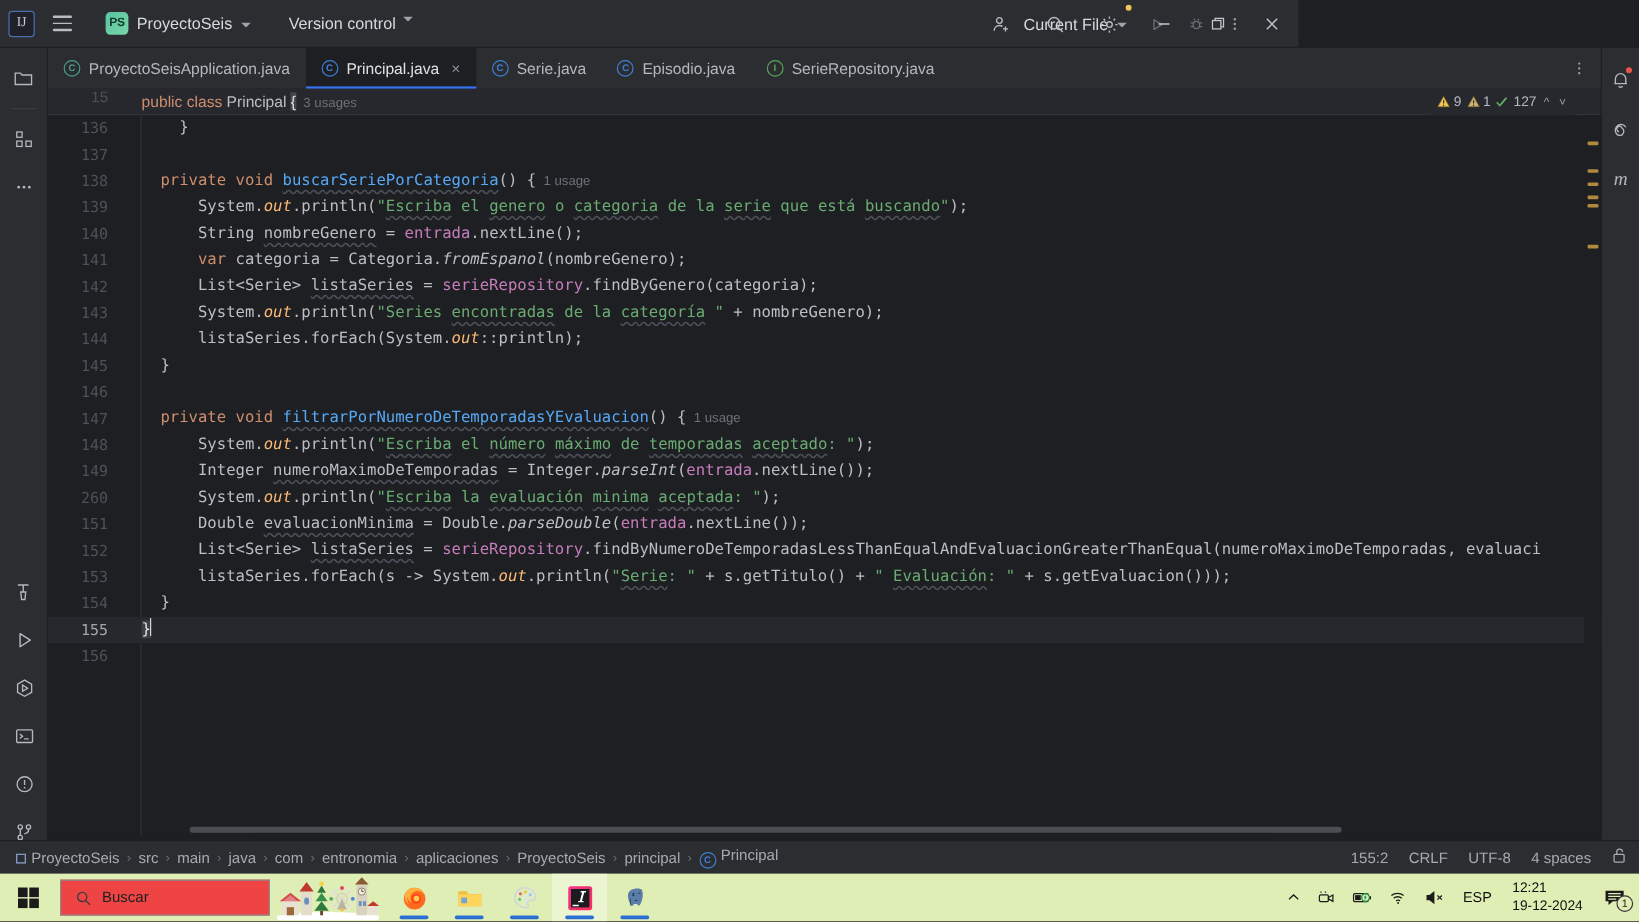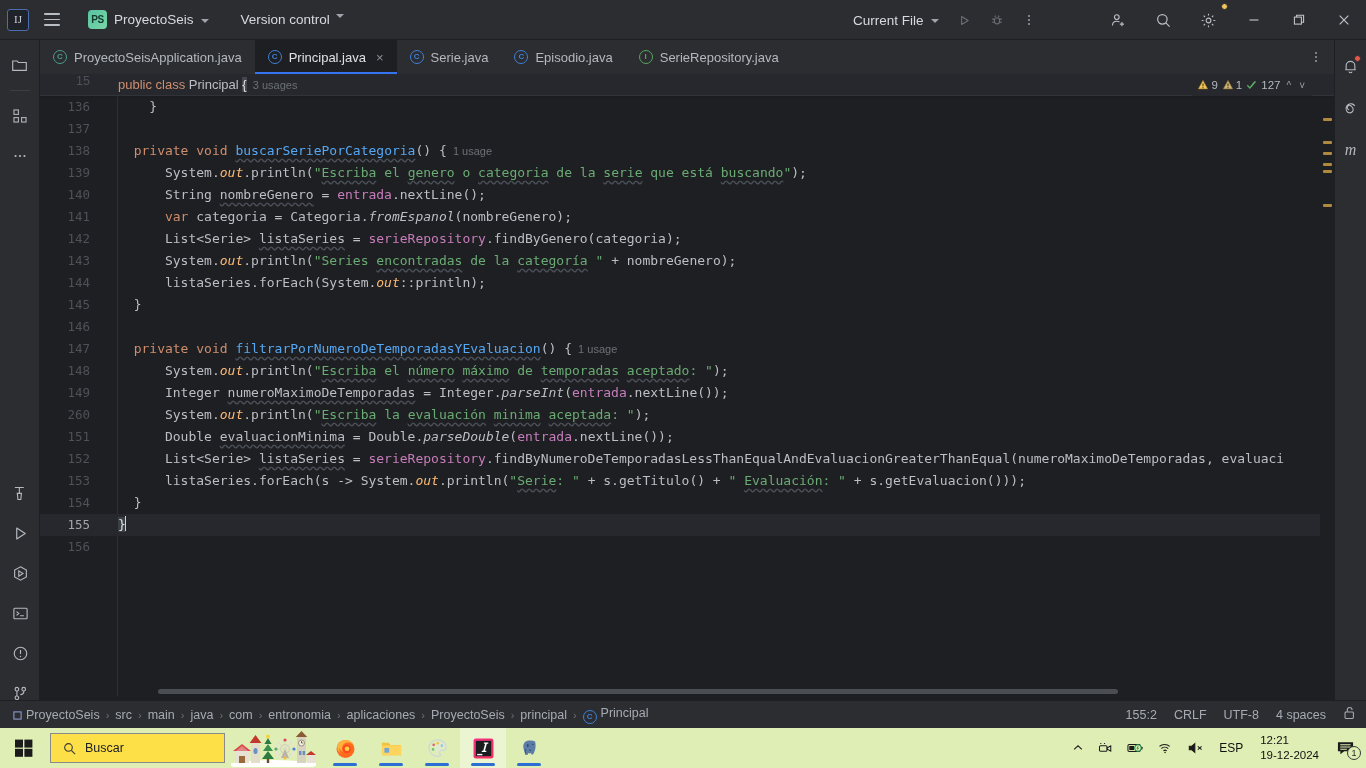--- a/index.html
+++ b/index.html
@@ -7,21 +7,21 @@
   body {
     font-family: "Liberation Sans", sans-serif;
     background:#1e1f22; color:#dfe1e5;
     font-size:13px;
     -webkit-font-smoothing: antialiased;
   }
   .app { position:relative; width:1366px; height:768px; }
 
   
   .titlebar {
-    position:absolute; left:0; top:0; width:1366px; height:40px;
+    position:absolute; left:0; top:0; width:1082px; height:40px;
     background:#2b2d30; display:flex; align-items:center;
     border-bottom:1px solid #1e1f22;
   }
   .tb-left { display:flex; align-items:center; gap:2px; padding-left:7px; }
   .ij-logo {
     width:22px; height:22px; border:1px solid #4b6eaf; border-radius:3px;
     background:#1f2329; display:flex; align-items:center; justify-content:center;
     font-family:"Liberation Serif", serif; font-size:11px; color:#c9ccd1;
     line-height:1;
   }
@@ -167,21 +167,21 @@
   .sb-item{ cursor:pointer; }
 
   
   .taskbar{
     position:absolute; left:0; bottom:0; width:1366px; height:40px;
     background:#dfeeb4; display:flex; align-items:center;
     font-family:"Liberation Sans", sans-serif;
   }
   .start{ width:48px;height:40px;display:flex;align-items:center;justify-content:center;cursor:pointer;}
   .searchbox{
-    width:175px; height:30px; background:#fde047; border:1px solid #8a8a8a;
+    width:175px; height:30px; background:#ef4444; border:1px solid #8a8a8a;
     display:flex;align-items:center; gap:9px; padding-left:12px; margin-left:2px;
     color:#202020; font-size:12.5px; cursor:text;
   }
   .tb-widget{ margin-left:6px; width:85px; height:38px; display:flex; align-items:flex-end;
      justify-content:center; cursor:pointer; overflow:hidden;}
   .tb-icons{ display:flex; align-items:center; margin-left:6px; }
   .tb-app{ width:46px;height:40px; display:flex;align-items:center;justify-content:center;
     position:relative; cursor:pointer;}
   .tb-app.on{ background:#ffffff66;}
   .tb-app .ul{ position:absolute; bottom:2px; left:11px; width:24px;height:3px;

